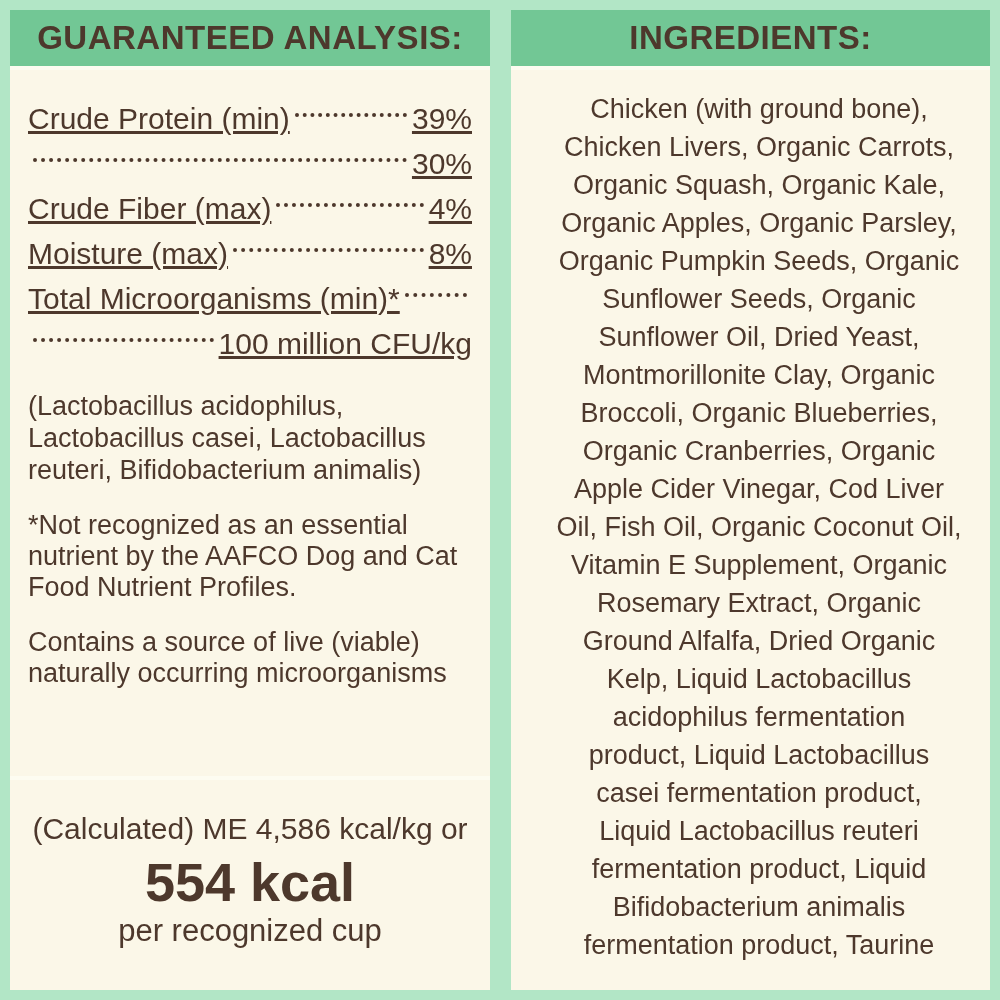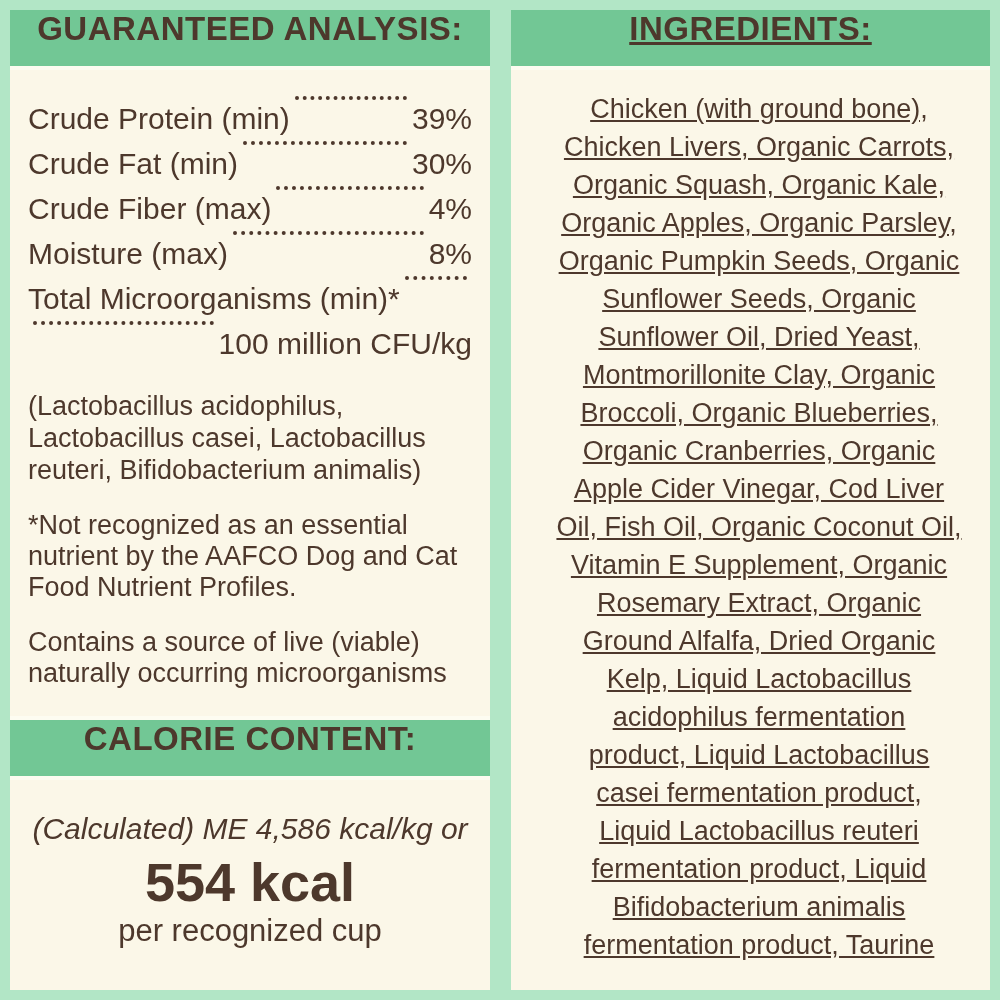--- a/index.html
+++ b/index.html
@@ -24,62 +24,63 @@
     display:flex;
     gap:21px;
   }
   .col{
     display:flex;
     flex-direction:column;
     row-gap:4px;
     background:var(--gapline);
   }
   .col-left{width:480px;}
-  .col-right{width:479px;text-decoration:underline;}
+  .col-right{width:479px;}
   .band{
     height:56px;
     background:var(--band);
     display:flex;
+    align-items:center;
     justify-content:center;
     font-size:33px;
     font-weight:bold;
     letter-spacing:0.5px;
     flex:0 0 auto;
   }
   .panel{
     background:var(--cream);
     box-sizing:border-box;
   }
   .panel-analysis{
     flex:1 1 auto;
     padding:26px 18px 0 18px;
   }
   .rows{font-size:30px;line-height:45px;}
-  .row{display:flex;align-items:flex-start;}
+  .row{display:flex;align-items:center;text-decoration:underline;}
   .row .lbl{white-space:nowrap;}
   .row .val{white-space:nowrap;}
   .row .dots{
     flex:1 1 auto;
     min-width:14px;
     border-bottom:4px dotted var(--brown);
     margin:0 5px 8px 5px;
   }
   .note{
     margin:24px 0 0 0;
     font-size:27px;
     line-height:31px;
     white-space:pre-line;
   }
   .note-paren{line-height:32px;}
   .panel-calorie{
     flex:0 0 210px;
     text-align:center;
     padding-top:32px;
   }
-  .cal-line1{margin:0;font-size:30px;line-height:34px;font-style:italic;}
+  .cal-line1{margin:0;font-size:30px;line-height:34px;}
   .cal-big{margin:8px 0 0 0;font-size:54px;line-height:56px;font-weight:bold;}
   .cal-line3{margin:4px 0 0 0;font-size:31px;line-height:34px;}
   .panel-ingredients{
     flex:1 1 auto;
     text-align:center;
     padding:20px 6px 0 23px;
   }
   .ingredients-text{
     margin:0;
     font-size:27px;
@@ -99,21 +100,20 @@
     </div>
 
     <div class="panel panel-analysis">
       <div class="rows">
         <div class="row">
           <span class="lbl">Crude Protein (min)</span>
           <span class="dots"></span>
           <span class="val">39%</span>
         </div>
         <div class="row">
-          <span class="lbl">Crude Fat (min)</span>
           <span class="dots"></span>
           <span class="val">30%</span>
         </div>
         <div class="row">
           <span class="lbl">Crude Fiber (max)</span>
           <span class="dots"></span>
           <span class="val">4%</span>
         </div>
         <div class="row">
           <span class="lbl">Moisture (max)</span>
@@ -133,23 +133,20 @@
       <p class="note note-paren">(Lactobacillus acidophilus,
 Lactobacillus casei, Lactobacillus
 reuteri, Bifidobacterium animalis)</p>
       <p class="note">*Not recognized as an essential
 nutrient by the AAFCO Dog and Cat
 Food Nutrient Profiles.</p>
       <p class="note">Contains a source of live (viable)
 naturally occurring microorganisms</p>
     </div>
 
-    <div class="band">
-      <span>CALORIE CONTENT:</span>
-    </div>
 
     <div class="panel panel-calorie">
       <p class="cal-line1">(Calculated) ME 4,586 kcal/kg or</p>
       <p class="cal-big">554 kcal</p>
       <p class="cal-line3">per recognized cup</p>
     </div>
 
   </div>
 
   <div class="col col-right">

